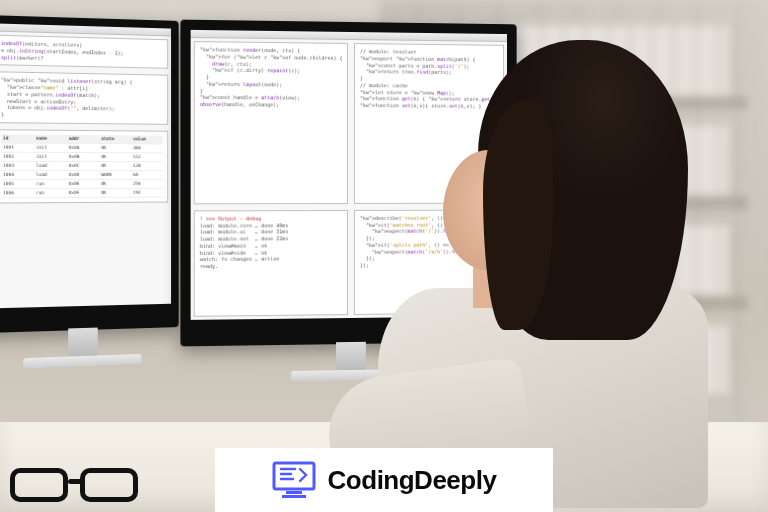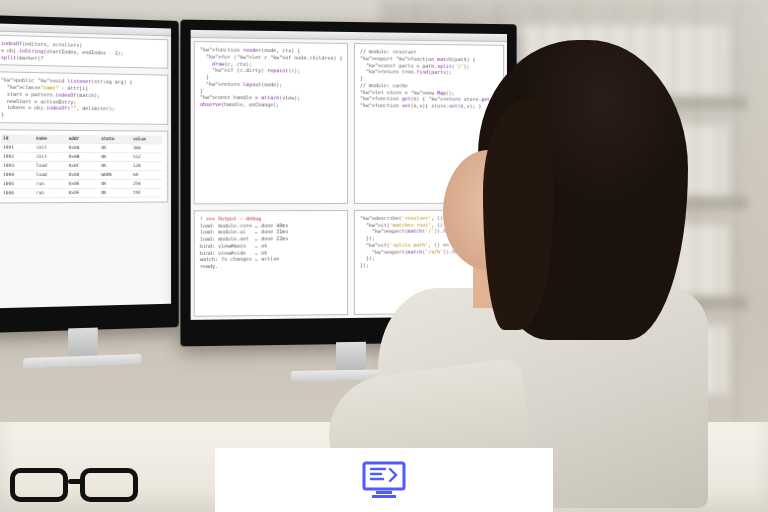--- a/index.html
+++ b/index.html
@@ -275,15 +275,16 @@
 
   <div class="watermark">
     <span class="wm-icon">
       <svg width="44" height="38" viewBox="0 0 44 38">
         <rect x="2" y="2" width="40" height="26" rx="2" fill="none" stroke="#4f5bff" stroke-width="3"></rect>
         <rect x="14" y="30" width="16" height="3" fill="#4f5bff"></rect>
         <rect x="10" y="34" width="24" height="3" fill="#4f5bff"></rect>
         <path d="M9 8 h14 M9 13 h10 M9 18 h12 M28 8 l6 6 l-6 6" stroke="#4f5bff" stroke-width="2.4" fill="none" stroke-linecap="round"></path>
       </svg>
     </span>
+    <span class="wm-text">CodingDeeply</span>
   </div>
 
 </div>
 
 </body></html>

